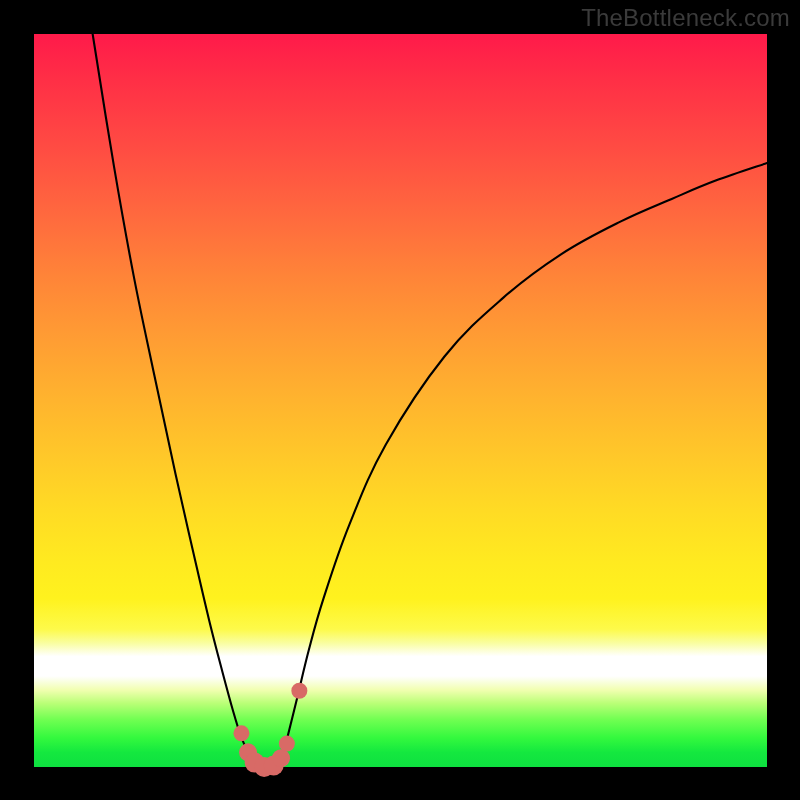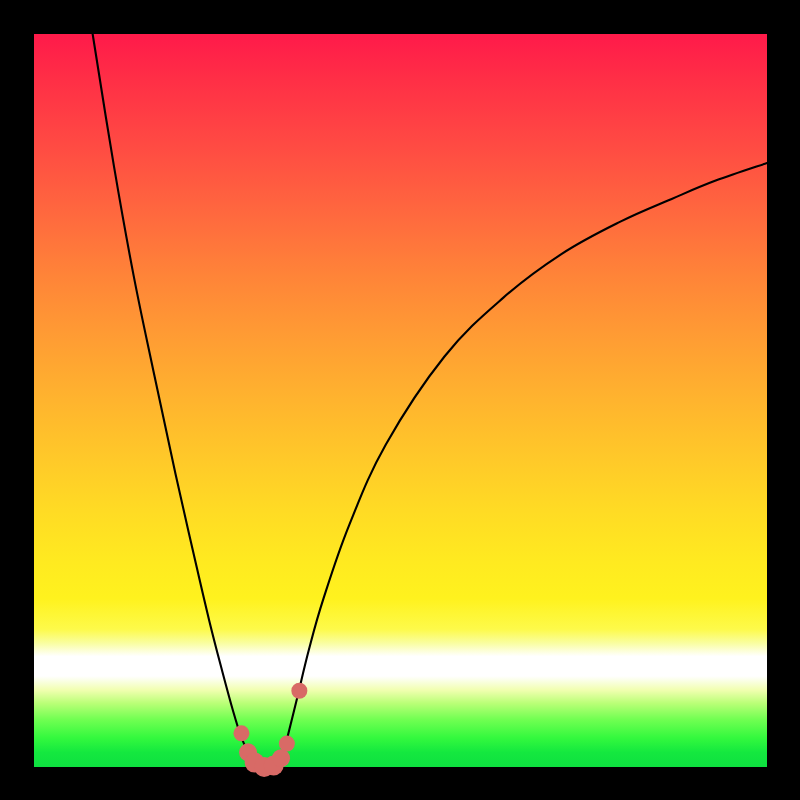--- a/index.html
+++ b/index.html
@@ -84,13 +84,14 @@
           <circle cx="220.63299999999998" cy="728.602" r="10" class="marker"></circle>
           <circle cx="230.162" cy="733" r="10" class="marker"></circle>
           <circle cx="239.691" cy="731.534" r="10" class="marker"></circle>
           <circle cx="247.02100000000002" cy="724.204" r="9" class="marker"></circle>
           <circle cx="252.885" cy="709.544" r="8" class="marker"></circle>
           <circle cx="265.346" cy="656.768" r="8" class="marker"></circle>
         </g>
     </svg>
   </div>
 
+  <div class="watermark">TheBottleneck.com</div>
 </div>
 
 </body></html>

